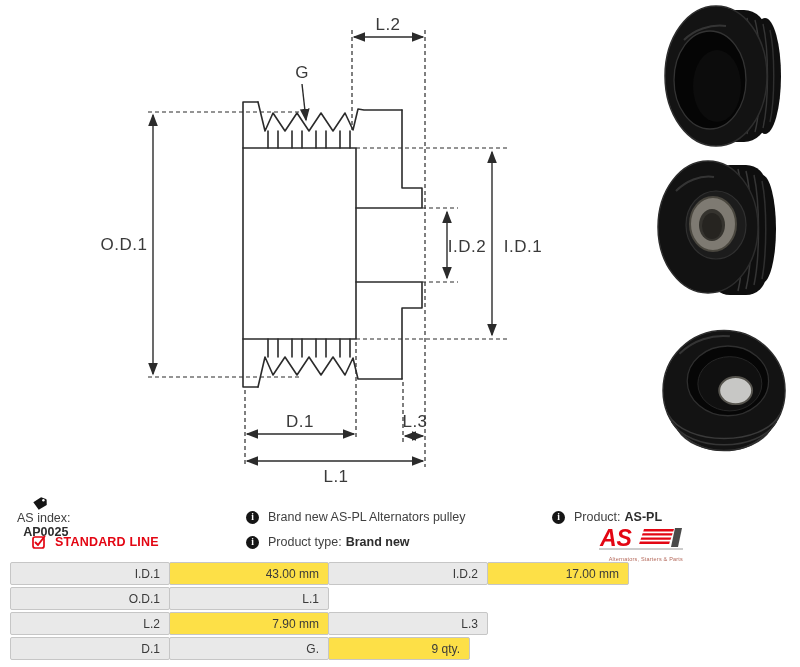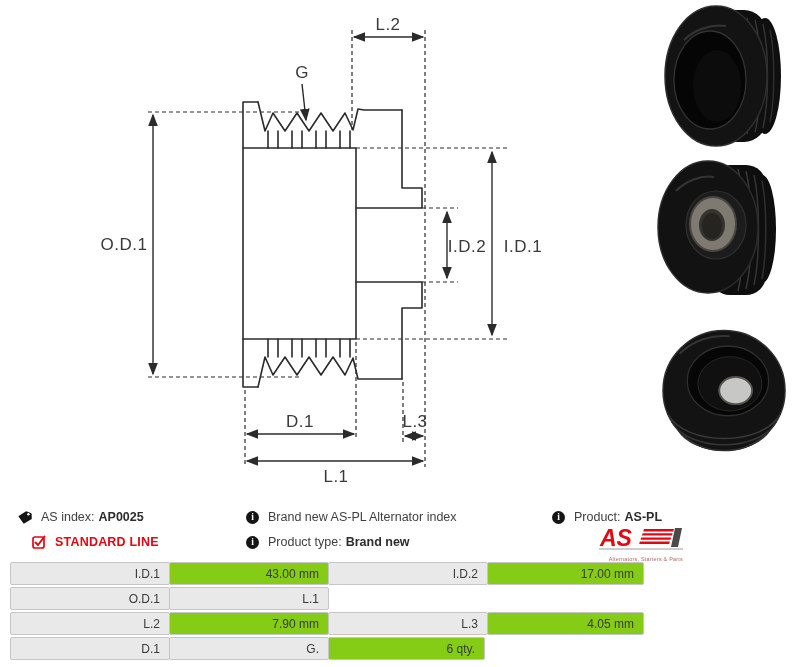--- a/index.html
+++ b/index.html
@@ -29,23 +29,23 @@
   
   .logo{position:absolute;left:599px;top:526px;width:84px;text-align:right;}
   .logo .sub{font-size:5.5px;color:#b4685a;letter-spacing:.2px;margin-top:1px;white-space:nowrap;}
 
   
   .spec-table{position:absolute;left:10px;top:562px;width:642px;}
   .spec-row{display:flex;margin-bottom:2px;}
   .cell{box-sizing:border-box;height:23px;border:1px solid #c6c6c6;border-radius:2px;
         font-size:12px;text-align:right;padding:4px 9px 0 0;color:#3a3a3a;}
   .cell.lab{background:#e9e9e9;width:160px;}
-  .cell.val{background:#84cc16;width:160px;margin-left:-1px;}
+  .cell.val{background:#fde047;width:160px;margin-left:-1px;}
   .cell.lab2{margin-left:-1px;}
-  .cell.val:last-child{width:157px;}
+  .cell.val:last-child{width:142px;}
 </style>
 </head>
 <body>
 
 <div class="page">
 
   <svg class="drawing" width="560" height="495" viewBox="0 0 560 495">
     <defs>
       <marker id="ah" markerWidth="10" markerHeight="8" refX="8" refY="3.5" orient="auto-start-reverse">
         <path d="M0,0 L9,3.5 L0,7 z" fill="#2b2b2b"></path>
@@ -144,21 +144,21 @@
       <path d="M26,118 C44,147 104,147 122,118" stroke="#323232" stroke-width="1.5" fill="none"></path>
       <ellipse cx="74" cy="78" rx="63" ry="62" fill="none" stroke="#2d2d2d" stroke-width="1.5"></ellipse>
       <ellipse cx="78" cy="68" rx="42" ry="36" fill="#060606" stroke="#2f2f2f" stroke-width="1.3"></ellipse>
       <ellipse cx="80" cy="71" rx="33" ry="28" fill="#101010" stroke="#262626" stroke-width="1"></ellipse>
       <ellipse cx="86" cy="78" rx="17" ry="14" fill="#c7c7c5"></ellipse>
       <ellipse cx="86" cy="78" rx="17" ry="14" fill="none" stroke="#55534d" stroke-width="2"></ellipse>
       <path d="M28,40 C42,26 62,20 80,22" stroke="#3d3d3d" stroke-width="2" fill="none" opacity="0.8"></path>
     </svg>
   </div>
 
-  <div class="info-line" style="left:17px;top:509px;">
+  <div class="info-line" style="left:17px;top:496px;flex-direction:column;">
     <span class="ic">
       <svg width="15" height="15" viewBox="0 0 15 15">
         <path d="M8.2,1.1 L13.2,2.1 A1.2,1.2 0 0 1 14.1,3.1 L14.9,8.1 L7.6,13.9 L1.2,7.0 Z" transform="rotate(8 7.5 7.5)" fill="#151515"></path>
         <circle cx="11.4" cy="4.3" r="1.2" fill="#fff"></circle>
       </svg>
     </span>
     <span>AS index:</span>
     <b>AP0025</b>
   </div>
 
@@ -167,21 +167,21 @@
       <svg width="14" height="14" viewBox="0 0 14 14">
         <rect x="1" y="2" width="11" height="11" rx="2" fill="none" stroke="#e30613" stroke-width="1.7"></rect>
         <path d="M3.5,7.5 L6,10 L12.5,1.5" fill="none" stroke="#e30613" stroke-width="1.9" stroke-linecap="round" stroke-linejoin="round"></path>
       </svg>
     </span>
     <b>STANDARD LINE</b>
   </div>
 
   <div class="info-line" style="left:246px;top:509px;">
     <span class="ic info-icon">i</span>
-    <span>Brand new AS-PL Alternator index</span>
+    <span>Brand new AS-PL Alternators pulley</span>
   </div>
 
   <div class="info-line" style="left:246px;top:534px;">
     <span class="ic info-icon">i</span>
     <span>Product type:</span>
     <b>Brand new</b>
   </div>
 
   <div class="info-line" style="left:552px;top:509px;">
     <span class="ic info-icon">i</span>
@@ -212,22 +212,21 @@
       <div class="cell val">17.00 mm</div>
     </div>
     <div class="spec-row">
       <div class="cell lab">O.D.1</div>
       <div class="cell lab lab2">L.1</div>
     </div>
     <div class="spec-row">
       <div class="cell lab">L.2</div>
       <div class="cell val">7.90 mm</div>
       <div class="cell lab lab2">L.3</div>
-      <div class="cell val">4.05 mm</div>
     </div>
     <div class="spec-row">
       <div class="cell lab">D.1</div>
       <div class="cell lab lab2">G.</div>
-      <div class="cell val">6 qty.</div>
+      <div class="cell val">9 qty.</div>
     </div>
   </div>
 
 </div>
 
 </body></html>

